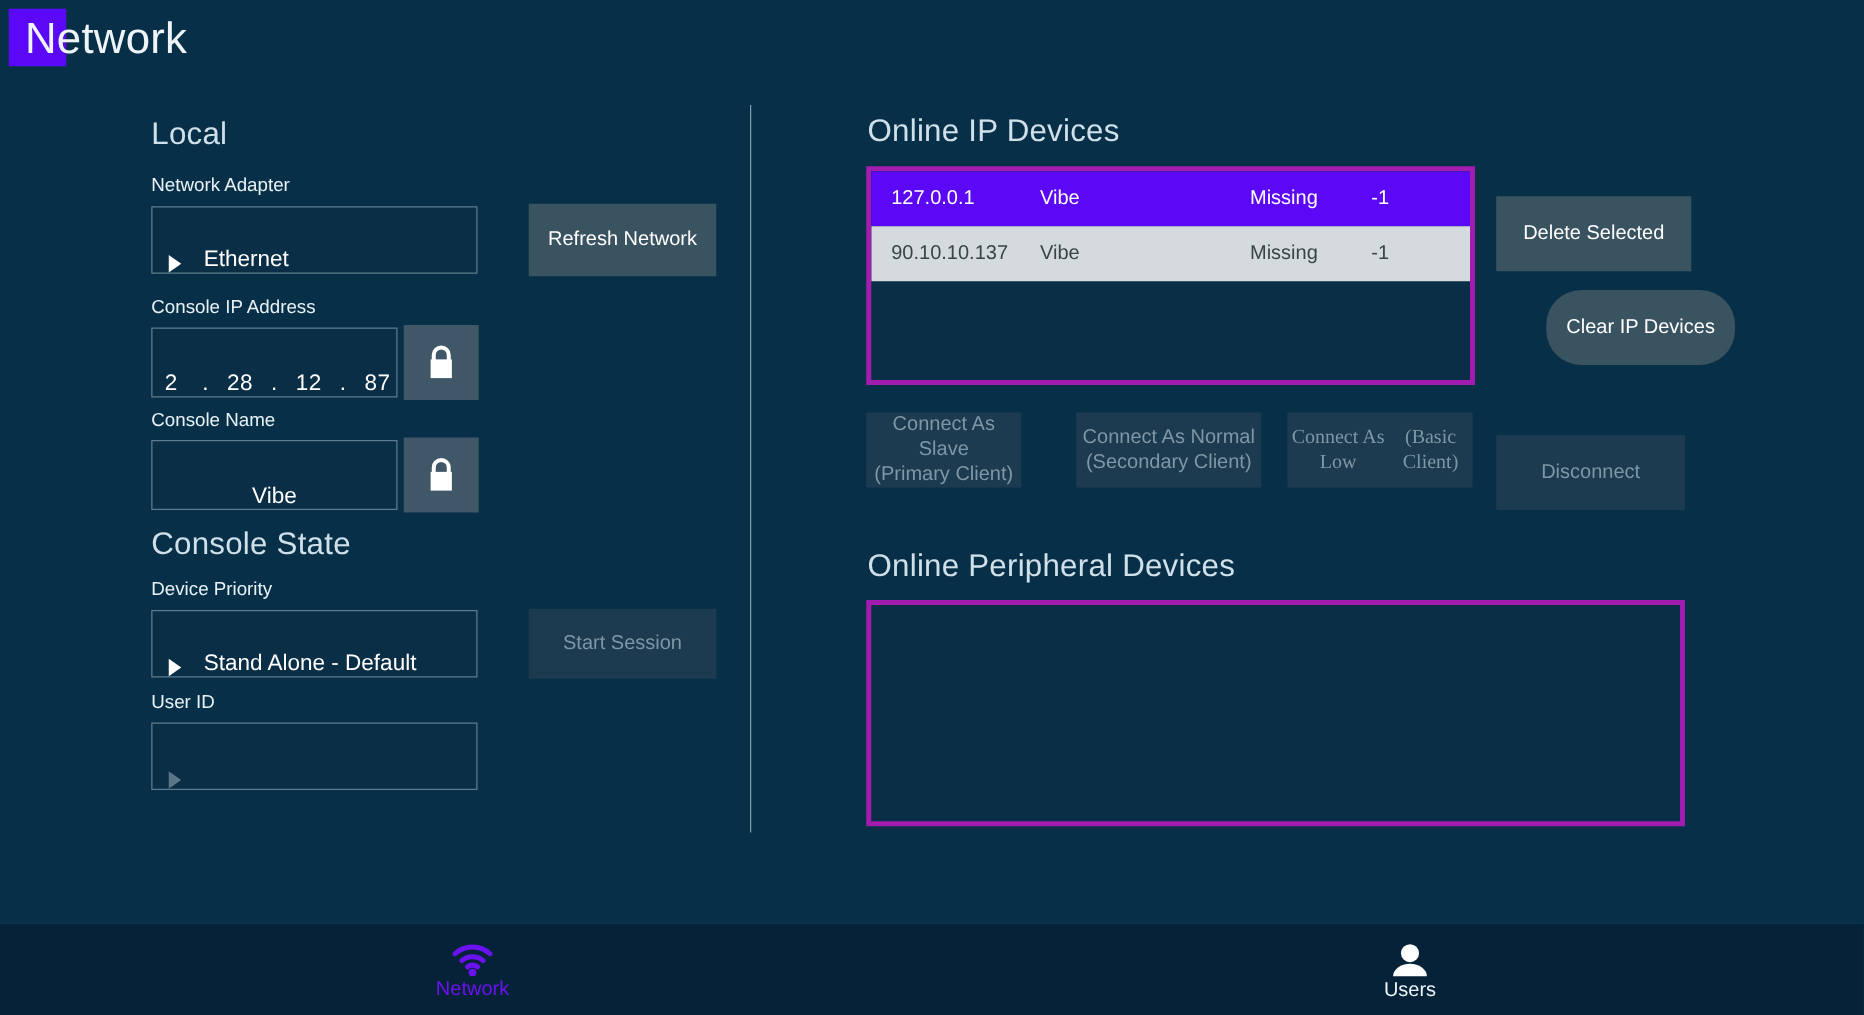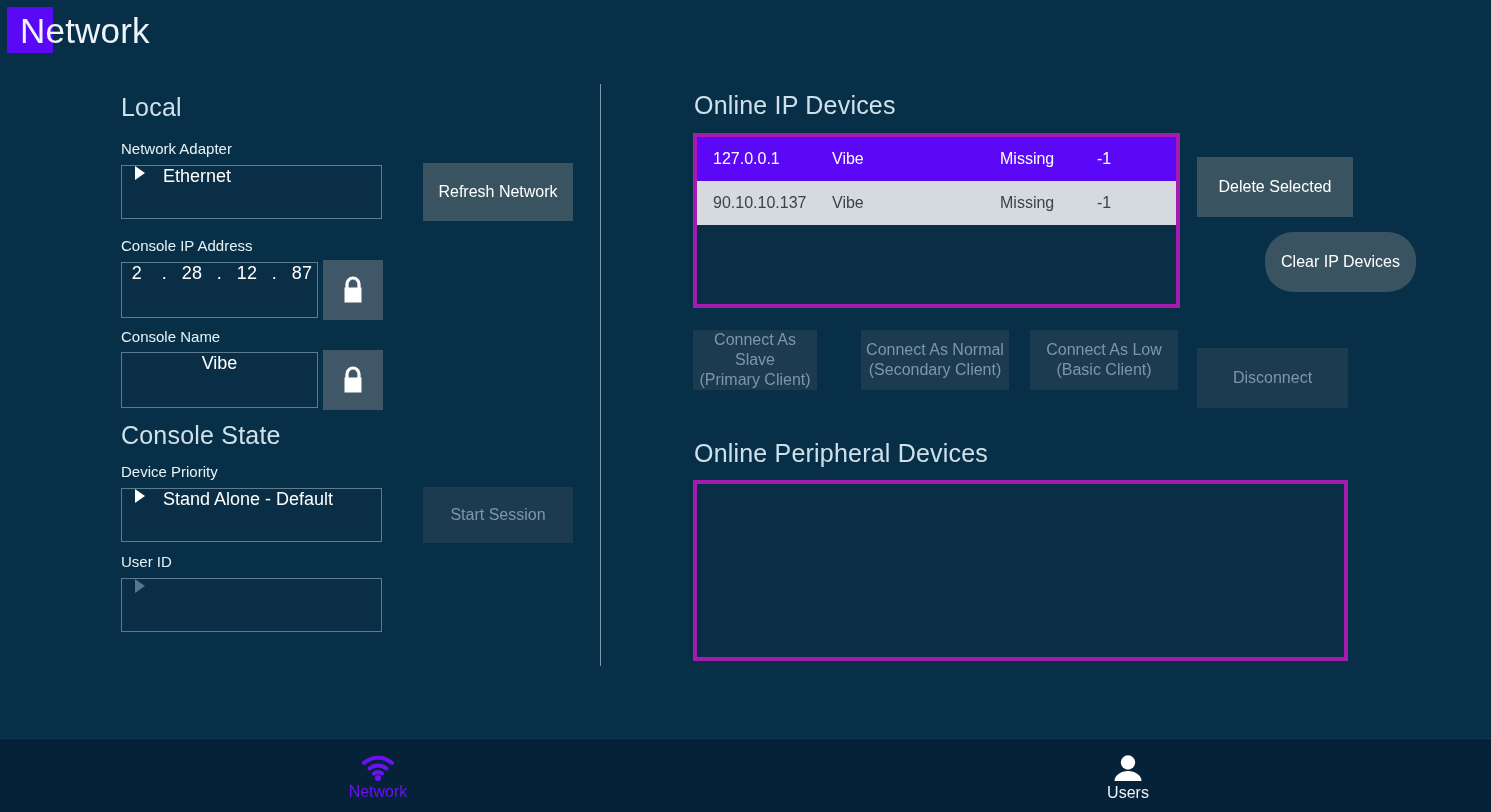--- a/index.html
+++ b/index.html
@@ -61,21 +61,21 @@
     font-weight: 400;
     color: #e8f1f6;
   }
 
   
   .input-box {
     position: absolute;
     background: #0a2e45;
     border: 1px solid #5d7c8d;
     display: flex;
-    align-items: flex-start;
+    align-items: flex-end;
   }
   .combo-arrow {
     width: 0; height: 0;
     border-left: 10px solid #ffffff;
     border-top: 7px solid transparent;
     border-bottom: 7px solid transparent;
     margin-left: 13px;
     flex: 0 0 auto;
   }
   .combo-arrow.dim {
@@ -272,31 +272,31 @@
   </div>
   <div class="device-row plain">
     <span class="cell-ip">90.10.10.137</span>
     <span class="cell-name">Vibe</span>
     <span class="cell-stat">Missing</span>
     <span class="cell-num">-1</span>
   </div>
 </div>
 
 <div class="btn" style="left:1197px; top:157px; width:156px; height:60px;">Delete Selected</div>
-<div class="btn" style="left:1265px; top:232px; width:151px; height:60px;border-radius:28px;">Clear IP Devices</div>
+<div class="btn" style="left:1237px; top:232px; width:151px; height:60px;border-radius:28px;">Clear IP Devices</div>
 
 <div class="btn disabled" style="left:693px; top:330px; width:124px; height:60px; flex-direction:column;">
   <span>Connect As Slave</span>
   <span>(Primary Client)</span>
 </div>
 <div class="btn disabled" style="left:861px; top:330px; width:148px; height:60px; flex-direction:column;">
   <span>Connect As Normal</span>
   <span>(Secondary Client)</span>
 </div>
-<div class="btn disabled" style="left:1030px; top:330px; width:148px; height:60px; flex-direction:column;">
+<div class="btn disabled" style="left:1030px; top:330px; width:148px; height:60px; flex-direction:row;font-family:Liberation Serif, serif;">
   <span>Connect As Low</span>
   <span>(Basic Client)</span>
 </div>
 <div class="btn disabled" style="left:1197px; top:348px; width:151px; height:60px;">Disconnect</div>
 
 <div class="section-head" style="left:694px; top:439px;">Online Peripheral Devices</div>
 <div class="list-panel" style="left:693px; top:480px; width:655px; height:181px;"></div>
 
 <div class="bottom-bar">
   <div class="nav-item active" style="left:313px;">

